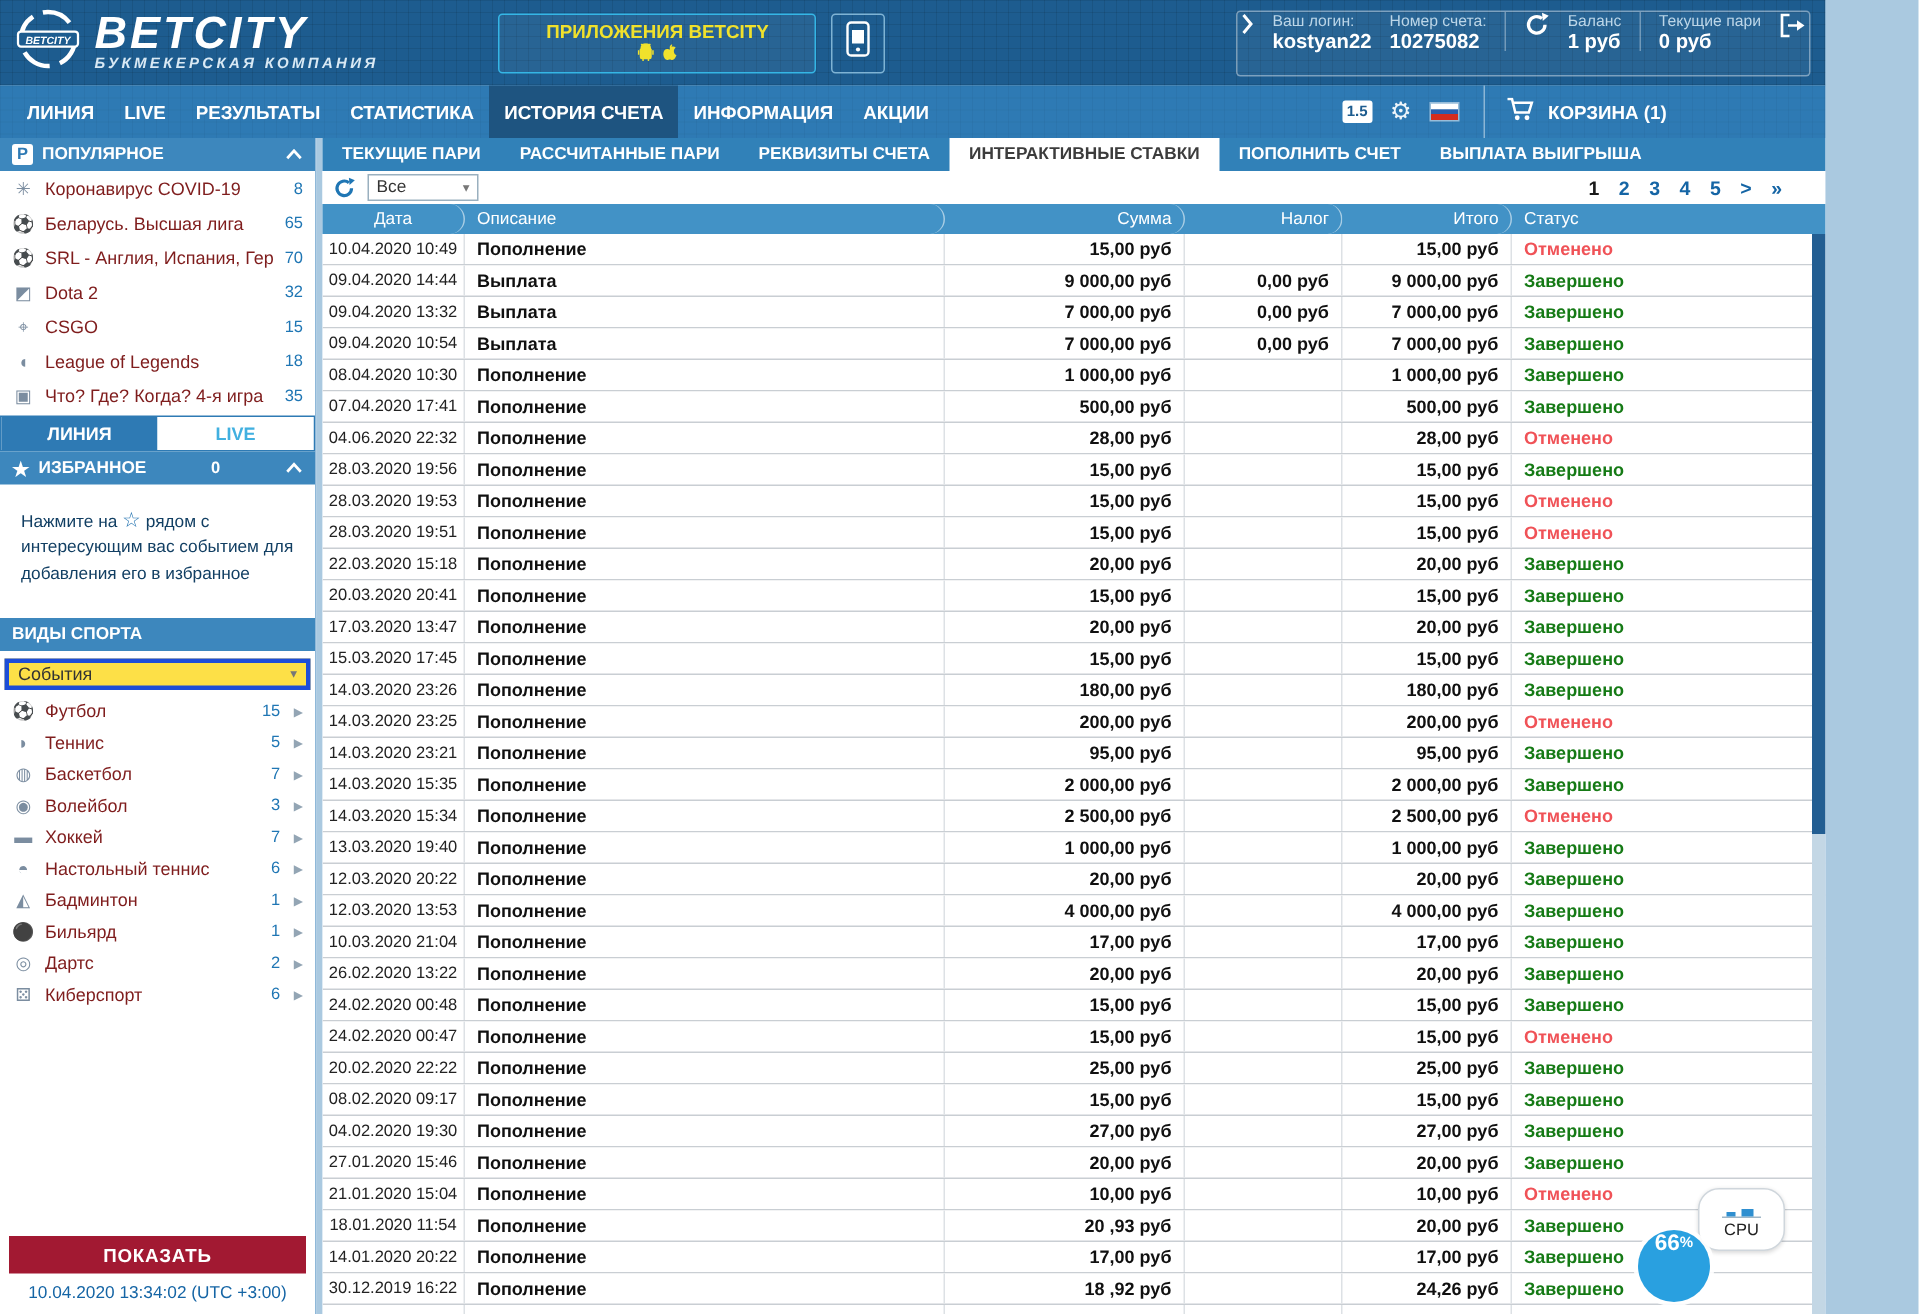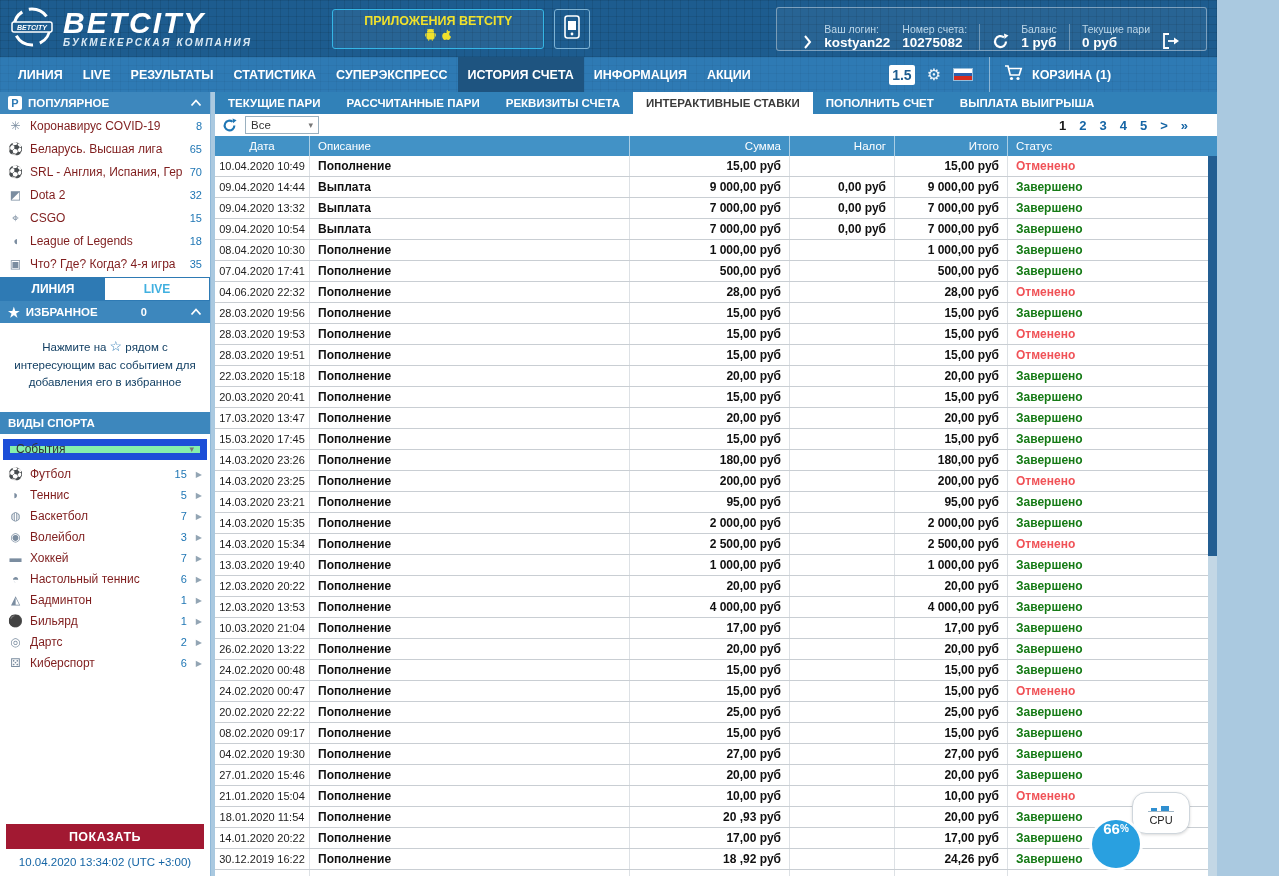--- a/index.html
+++ b/index.html
@@ -27,21 +27,21 @@
     color:#f0e12c; font-size:12.5px; font-weight:bold; cursor:pointer;
   }
   .os-icons{ display:flex; gap:5px; margin-top:1px; }
   .phone-btn{
     margin-left:10px; width:36px; height:40px; border:1px solid #7fb3d4; border-radius:3px;
     display:flex; align-items:center; justify-content:center; cursor:pointer;
   }
   .account-panel{
     margin-left:auto; margin-right:10px; height:44px;
     border:1px solid rgba(255,255,255,.4); border-radius:3px; background:rgba(255,255,255,.05);
-    display:flex; align-items:flex-end; padding:0 26px; gap:12px;
+    display:flex; align-items:flex-start; padding:0 2px; gap:12px;
   }
   .acct-chevron{ display:flex; align-items:center; cursor:pointer; }
   .stack{ display:flex; flex-direction:column; justify-content:center; }
   .stack .lbl{ color:#bcd6e8; font-size:10.5px; }
   .stack .val{ color:#fff; font-size:13.5px; font-weight:bold; }
   .vdiv{ width:1px; height:26px; background:rgba(255,255,255,.35); }
   .icon-btn{ display:flex; align-items:center; justify-content:center; cursor:pointer; }
 
   
   .main-nav{
@@ -60,21 +60,21 @@
   .searchbox input{
     flex:1; min-width:0; background:transparent; border:none; outline:none;
     color:#fff; font-size:12px; font-family:"Liberation Sans",sans-serif;
   }
   .searchbox input::placeholder{ color:#d7e8f4; }
   .search-go{ color:#fff; font-size:14px; cursor:pointer; line-height:1; }
   .nav-items{ display:flex; align-items:stretch; list-style:none; margin-left:8px; }
   .nav-item{ display:flex; align-items:center; padding:0 10px; color:#fff; font-weight:bold; font-size:12.5px; cursor:pointer; white-space:nowrap; }
   .nav-item.active{ background:#1e5480; }
   .nav-icons{ margin-left:auto; display:flex; align-items:center; gap:12px; padding-right:16px; }
-  .badge-15{ background:#fff; color:#1d5c8f; font-size:14px; font-weight:bold; padding:2px 3px; border-radius:2px; cursor:pointer; }
+  .badge-15{ background:#fff; color:#1d5c8f; font-size:10px; font-weight:bold; padding:2px 3px; border-radius:2px; cursor:pointer; }
   .gear{ color:#eef5fa; font-size:16px; cursor:pointer; line-height:1; }
   .flag{ width:20px; height:13px; border:1px solid rgba(255,255,255,.5); display:flex; flex-direction:column; cursor:pointer; }
   .flag div{ flex:1; }
   .flag .w{ background:#fff; } .flag .b{ background:#2a5fae; } .flag .r{ background:#d52b1e; }
   .cart{
     width:228px; flex:none; border-left:1px solid rgba(255,255,255,.45);
     display:flex; align-items:center; gap:9px; padding:0 14px;
     color:#fff; font-weight:bold; font-size:12.5px; cursor:pointer;
   }
 
@@ -96,27 +96,27 @@
   .s-label{ color:#7f1d1d; font-size:12px; flex:1; white-space:nowrap; overflow:hidden; }
   .s-count{ color:#1f76b4; font-size:11px; flex:none; }
   .s-expand{ color:#93a5b4; font-size:8px; flex:none; margin-left:2px; cursor:pointer; }
   .sports .side-item{ height:21px; }
   .side-tabs{ flex:none; display:flex; height:24px; border:1px solid #2e7ab4; margin-top:2px; }
   .side-tab{ flex:1; display:flex; align-items:center; justify-content:center; font-weight:bold; font-size:12px; cursor:pointer; }
   .side-tab.line{ background:#2e7ab4; color:#fff; }
   .side-tab.live{ background:#fff; color:#41b0e0; }
   .fav-star{ color:#fff; font-size:13px; line-height:1; }
   .fav-count{ margin-left:auto; font-size:11px; }
-  .fav-hint{ flex:none; padding:13px 14px 17px; text-align:center; color:#123f63; font-size:11.5px; line-height:1.5; }
+  .fav-hint{ flex:none; padding:13px 14px 17px; text-align:left; color:#123f63; font-size:11.5px; line-height:1.5; }
   .star-outline{ color:#2e7ab4; font-size:14px; }
   .sports-header{ margin-top:3px; }
   .events-select{
-    flex:none; margin:5px 3px 4px; height:21px; border:7px solid #1d4ed8;
+    flex:none; margin:5px 3px 4px; height:21px; border:3px solid #1d4ed8;
     display:flex; align-items:center; justify-content:space-between; padding:0 6px;
-    color:#333; font-size:12px; background:#86efac; cursor:pointer;
+    color:#333; font-size:12px; background:#fde047; cursor:pointer;
   }
   .caret{ color:#777; font-size:9px; }
   .flex-space{ flex:1; }
   .show-btn{
     flex:none; margin:6px 6px 5px; height:25px; background:#a21932; color:#fff;
     font-weight:bold; font-size:12.5px; border:none; letter-spacing:.5px; cursor:pointer;
     font-family:"Liberation Sans",sans-serif;
   }
   .timestamp{ flex:none; text-align:center; color:#1565a5; font-size:11.5px; padding:2px 0 8px; }
 
@@ -130,21 +130,21 @@
   .filter-select{
     width:74px; height:18px; border:1px solid #9ab0bf; font-size:11.5px;
     display:flex; align-items:center; justify-content:space-between; padding:0 5px; color:#333; cursor:pointer;
   }
   .pagination{ margin-left:auto; display:flex; gap:13px; padding-right:22px; font-size:13px; font-weight:bold; }
   .page-link{ color:#1565a5; cursor:pointer; text-decoration:none; }
   .page-link.current{ color:#1a1a1a; cursor:default; }
 
   .grid{ display:grid; grid-template-columns:95px 320px 160px 105px 113px 232px 1fr; }
   .thead{ flex:none; height:20px; background:#4292c6; color:#fff; font-size:11.5px; }
-  .thead .hcell{ display:flex; align-items:center; padding:0 8px; border-right:1px solid rgba(255,255,255,.55); }
+  .thead .hcell{ display:flex; align-items:center; padding:0 8px; border-right:1px solid rgba(255,255,255,.55);border-radius:10px; }
   .thead .c-date{ justify-content:center; }
   .thead .num{ justify-content:flex-end; }
   .thead .h-ctrl{ justify-content:flex-end; gap:6px; border-right:none; font-weight:bold; padding-right:12px; }
   .h-ctrl span{ cursor:pointer; }
 
   .tbody{ flex:1; overflow:hidden; }
   .trow{ height:21px; border-bottom:1px solid #c9ced3; background:#fff; }
   .trow>div{ display:flex; align-items:center; padding:0 8px; border-right:1px solid #dde1e5; overflow:hidden; white-space:nowrap; }
   .date-cell{ justify-content:center; font-size:11px; color:#222; }
   .desc-cell{ font-weight:bold; color:#101010; font-size:12px; }
@@ -275,23 +275,20 @@
         </li>
 
         <li class="nav-item">
           <span>РЕЗУЛЬТАТЫ</span>
         </li>
 
         <li class="nav-item">
           <span>СТАТИСТИКА</span>
         </li>
 
-        <li class="nav-item">
-          <span>СУПЕРЭКСПРЕСС</span>
-        </li>
 
         <li class="nav-item active">
           <span>ИСТОРИЯ СЧЕТА</span>
         </li>
 
         <li class="nav-item">
           <span>ИНФОРМАЦИЯ</span>
         </li>
 
         <li class="nav-item">

